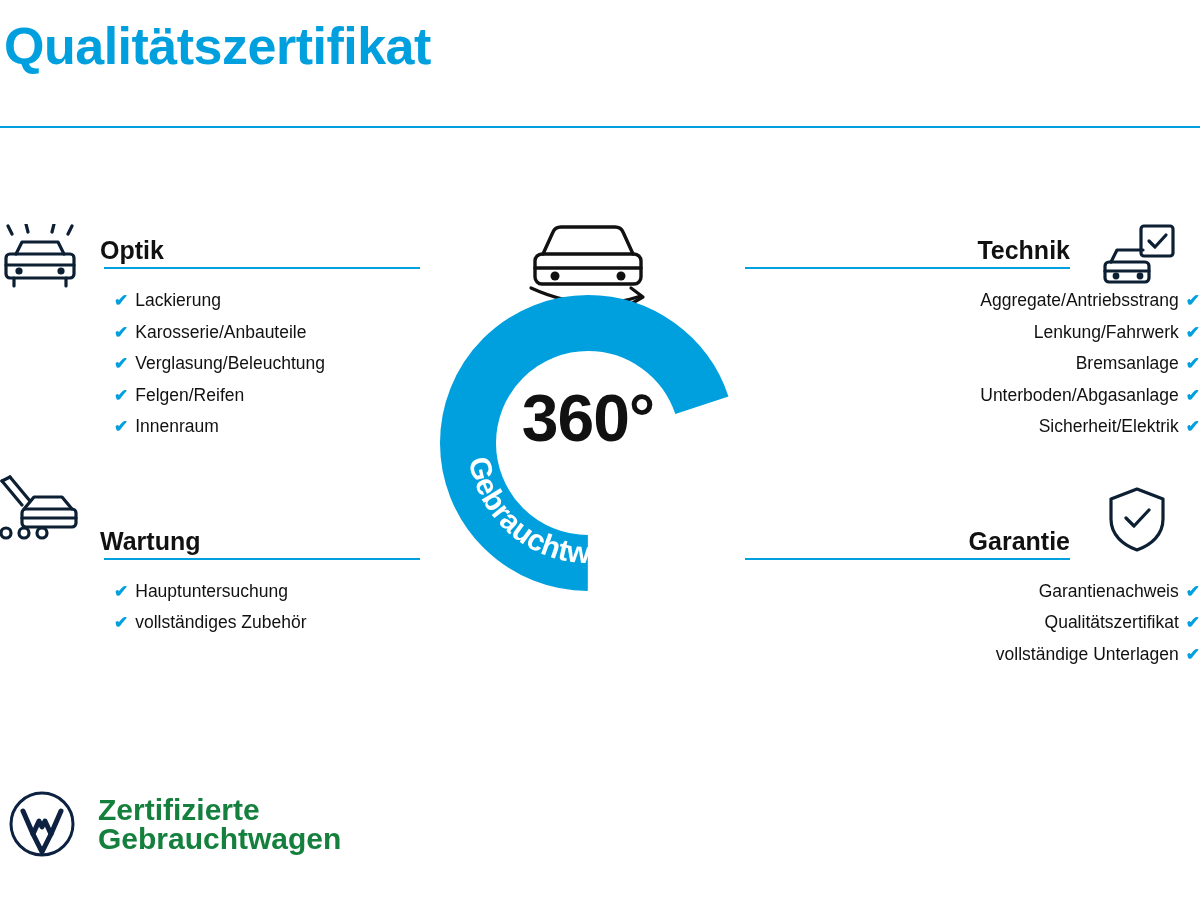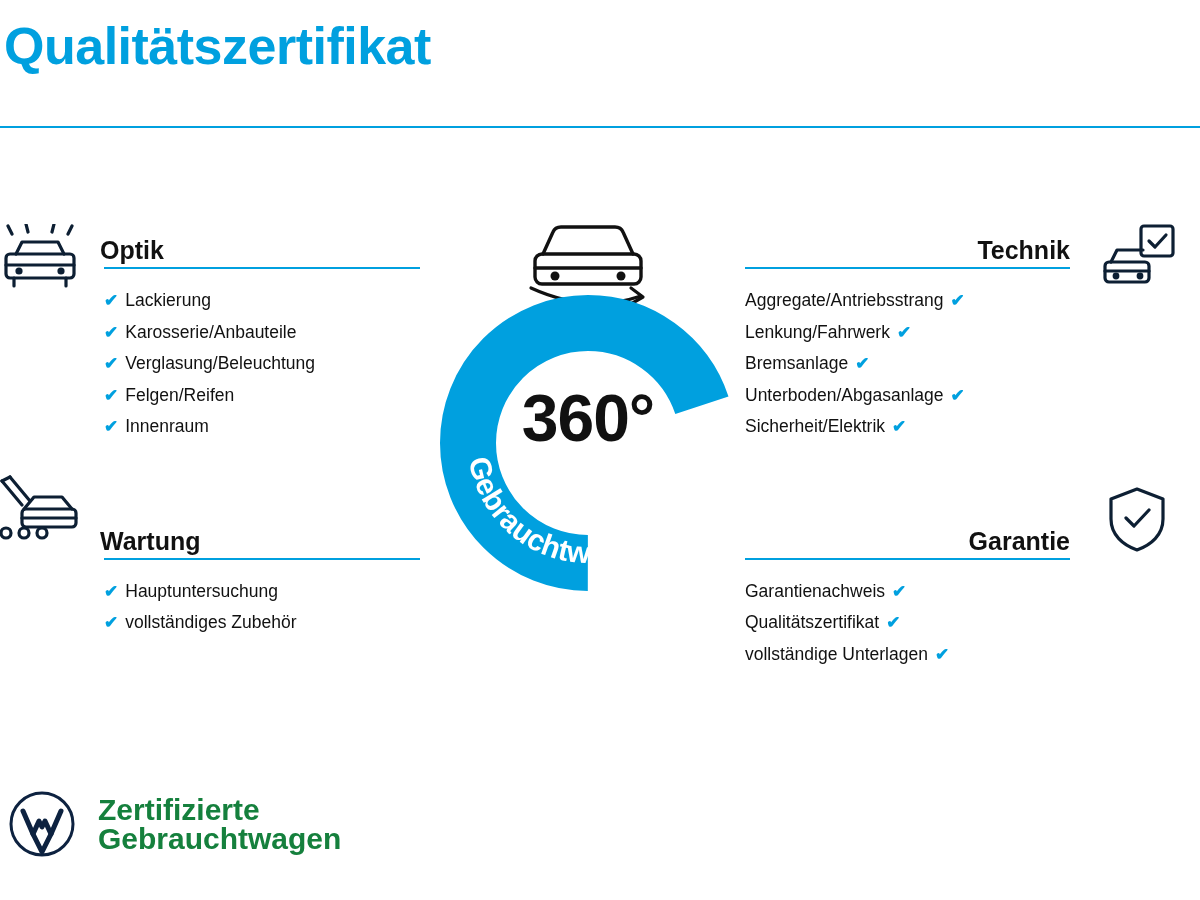--- a/index.html
+++ b/index.html
@@ -77,23 +77,24 @@
   }
   .left .head-rule { left: 104px; right: 10px; }
   .right .head-rule { left: 0px; right: 130px; }
 
   .items { margin-top: 8px; }
   .item {
     font-size: 17.5px;
     line-height: 30.5px;
     color: #111;
     white-space: nowrap;
+    margin-left: 10px;
   }
   .left .item { padding-left: 104px; text-align: left; }
-  .right .item { padding-right: 130px; text-align: left; }
+  .right .item { text-align: right; }
 
   .check {
     color: #00A0DF;
     font-weight: bold;
     font-size: 17px;
     display: inline-block;
   }
   .left .check { margin-right: 7px; }
   .right .check { margin-left: 7px; }
 

